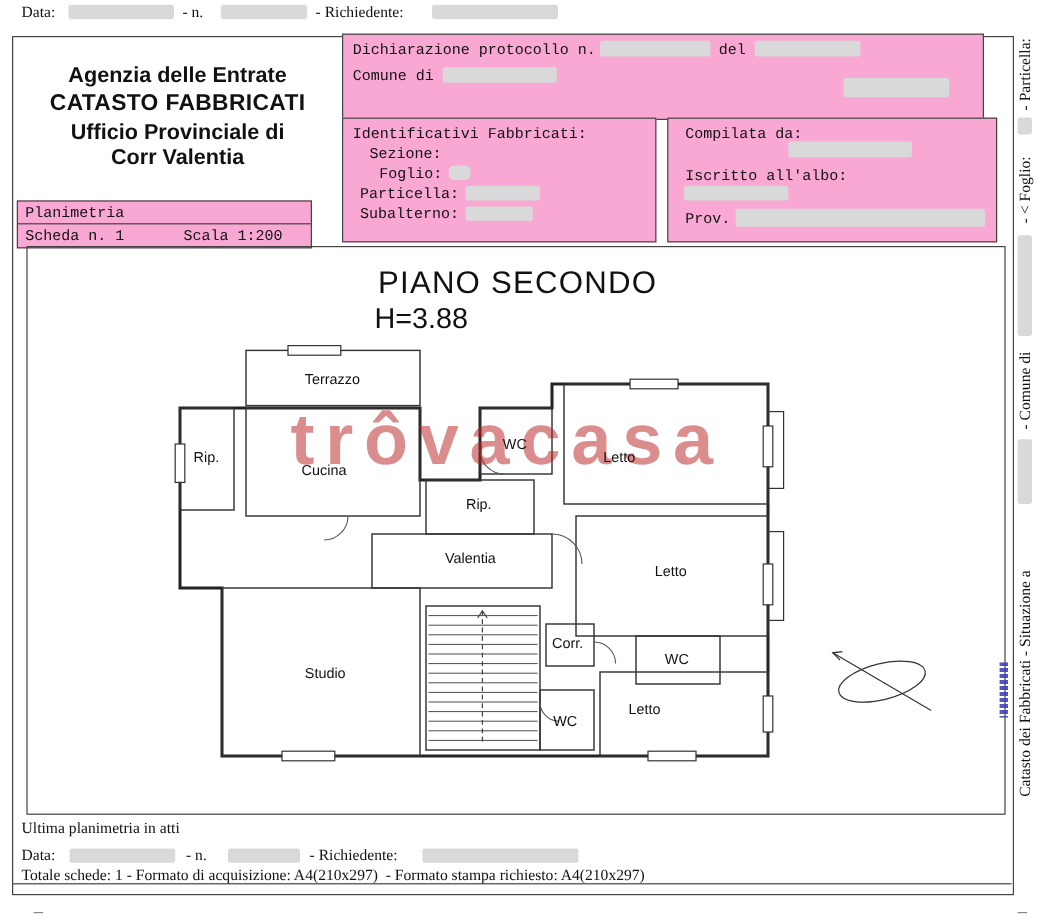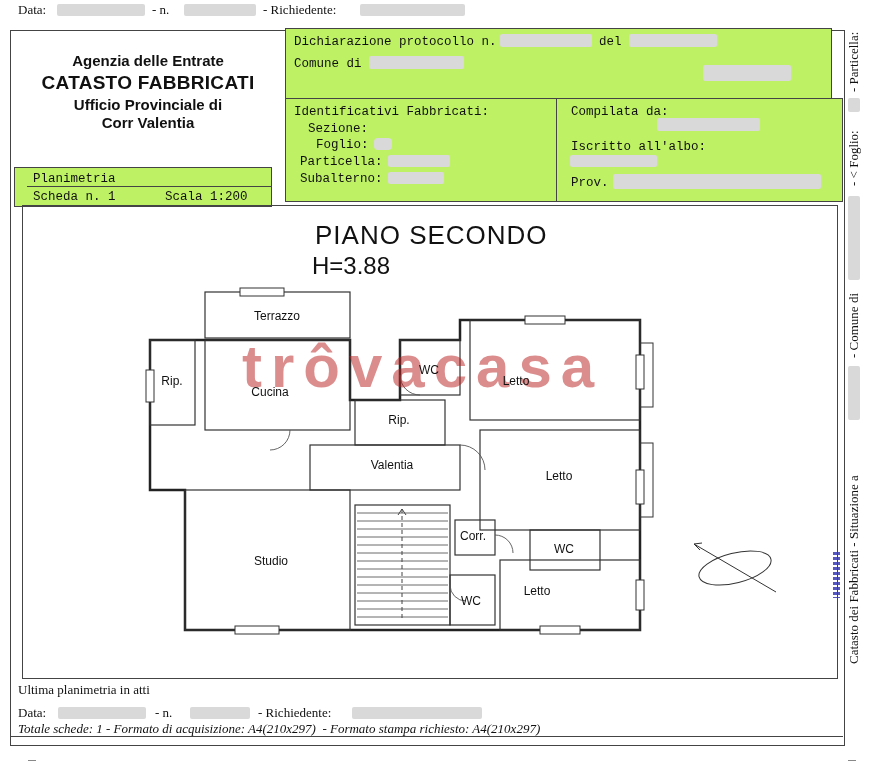--- a/index.html
+++ b/index.html
@@ -5,40 +5,40 @@
   html,body{margin:0;padding:0;}
   body{
     width:879px;height:768px;position:relative;background:#ffffff;
     font-family:"Liberation Serif", serif;color:#111;overflow:hidden;
   }
   .abs{position:absolute;}
   .serif{font:13px "Liberation Serif", serif;color:#111;white-space:nowrap;}
   .mono{font:12.5px/1.3 "Liberation Mono", monospace;color:#111;white-space:nowrap;}
   .sans{font-family:"Liberation Sans", sans-serif;color:#111;}
   .redact{background:#d9d9d9;border-radius:2px;}
-  .box{border:1px solid #444;background:#bef264;padding-left:12px;}
+  .box{border:1px solid #444;background:#f9a8d4;}
   .vtext{
     position:absolute;transform-origin:0 0;transform:rotate(-90deg);
     white-space:nowrap;font:13px "Liberation Serif", serif;color:#111;
   }
   .vredact{position:absolute;width:12px;background:#d9d9d9;border-radius:2px;}
   .agency{line-height:1.16;font-weight:bold;text-align:center;}
-  .agency .l1,.agency .l3,.agency .l4{font-size:15px;}
+  .agency .l1,.agency .l3,.agency .l4{font-size:18px;}
   .agency .l2{font-size:19px;letter-spacing:.3px;margin:3px 0 2px 0;}
   .room-label{
     position:absolute;transform:translate(-50%,-50%);
     font:12px "Liberation Sans", sans-serif;color:#111;white-space:nowrap;
   }
   .plan-title{font:26px "Liberation Sans", sans-serif;letter-spacing:1px;white-space:nowrap;}
   .plan-h{font:24px "Liberation Sans", sans-serif;white-space:nowrap;}
   .watermark{
     font:bold 60px "Liberation Sans", sans-serif;letter-spacing:9px;
     color:#b91c1c;opacity:.5;white-space:nowrap;pointer-events:none;
   }
-  .pre{white-space:pre;font-style:italic;}
+  .pre{white-space:pre;}
   .rule{background:#444;height:1px;}
   .crop{background:#888;height:1px;width:8px;}
   .blue-stamp{
     width:7px;height:46px;opacity:.85;filter:blur(.4px);
     background:repeating-linear-gradient(180deg,#3a3ab8 0 3px,rgba(255,255,255,0) 3px 5px);
   }
 </style>
 </head>
 <body>
 

